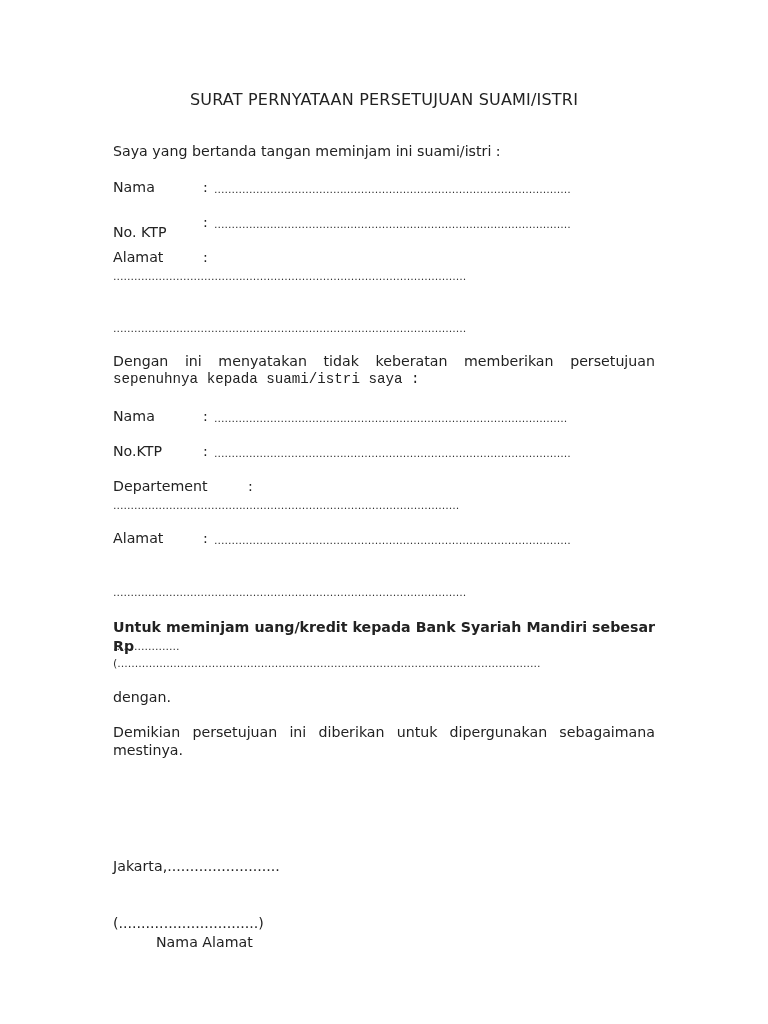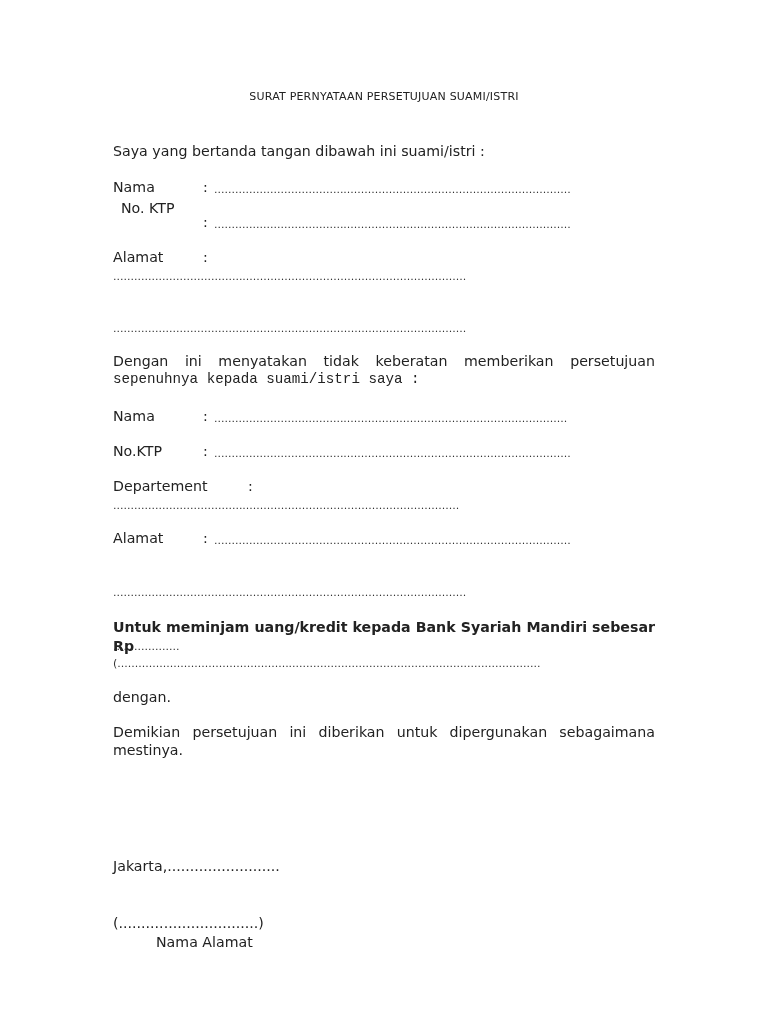--- a/index.html
+++ b/index.html
@@ -19,21 +19,21 @@
     .page {
       position: absolute;
       left: 0; top: 0;
       width: 768px;
       height: 1024px;
     }
     .abs { position: absolute; white-space: nowrap; }
     .title {
       left: 0; width: 768px; top: 90px;
       text-align: center;
-      font-size: 11px;
+      font-size: 16px;
       letter-spacing: 0.2px;
     }
     .line { left: 113px; }
     .label { left: 113px; }
     .colon { left: 203px; }
     .dots {
       letter-spacing: 0px;
       overflow: hidden;
       font-size: 11px;
       color: #333;
@@ -49,27 +49,27 @@
     }
     .justify-full { text-align-last: justify; }
   </style>
 </head>
 <body>
 
 <div class="page">
 
   <div class="abs title">SURAT PERNYATAAN PERSETUJUAN SUAMI/ISTRI</div>
 
-  <div class="abs line" style="top:143px;">Saya yang bertanda tangan dibawah ini suami/istri :</div>
+  <div class="abs line" style="top:143px;">Saya yang bertanda tangan meminjam ini suami/istri :</div>
 
   <div class="abs label" style="top:179px;">Nama</div>
   <div class="abs colon" style="top:179px;">:</div>
   <div class="abs dots" style="top:183px; left:214px; width:442px;">......................................................................................................</div>
 
-  <div class="abs label" style="top:200px;margin-left:8px;">No. KTP</div>
+  <div class="abs label" style="top:224px;">No. KTP</div>
   <div class="abs colon" style="top:214px;">:</div>
   <div class="abs dots" style="top:218px; left:214px; width:442px;">......................................................................................................</div>
 
   <div class="abs label" style="top:249px;">Alamat</div>
   <div class="abs colon" style="top:249px;">:</div>
   <div class="abs dots" style="top:270px; left:113px; width:455px;">.....................................................................................................</div>
   <div class="abs dots" style="top:322px; left:113px; width:452px;">.....................................................................................................</div>
 
   <div class="para justify-full" style="top:352px;">Dengan ini menyatakan tidak keberatan memberikan persetujuan</div>
   <div class="abs line" style="top:371px;font-family:Liberation Mono, monospace;">sepenuhnya kepada suami/istri saya :</div>

